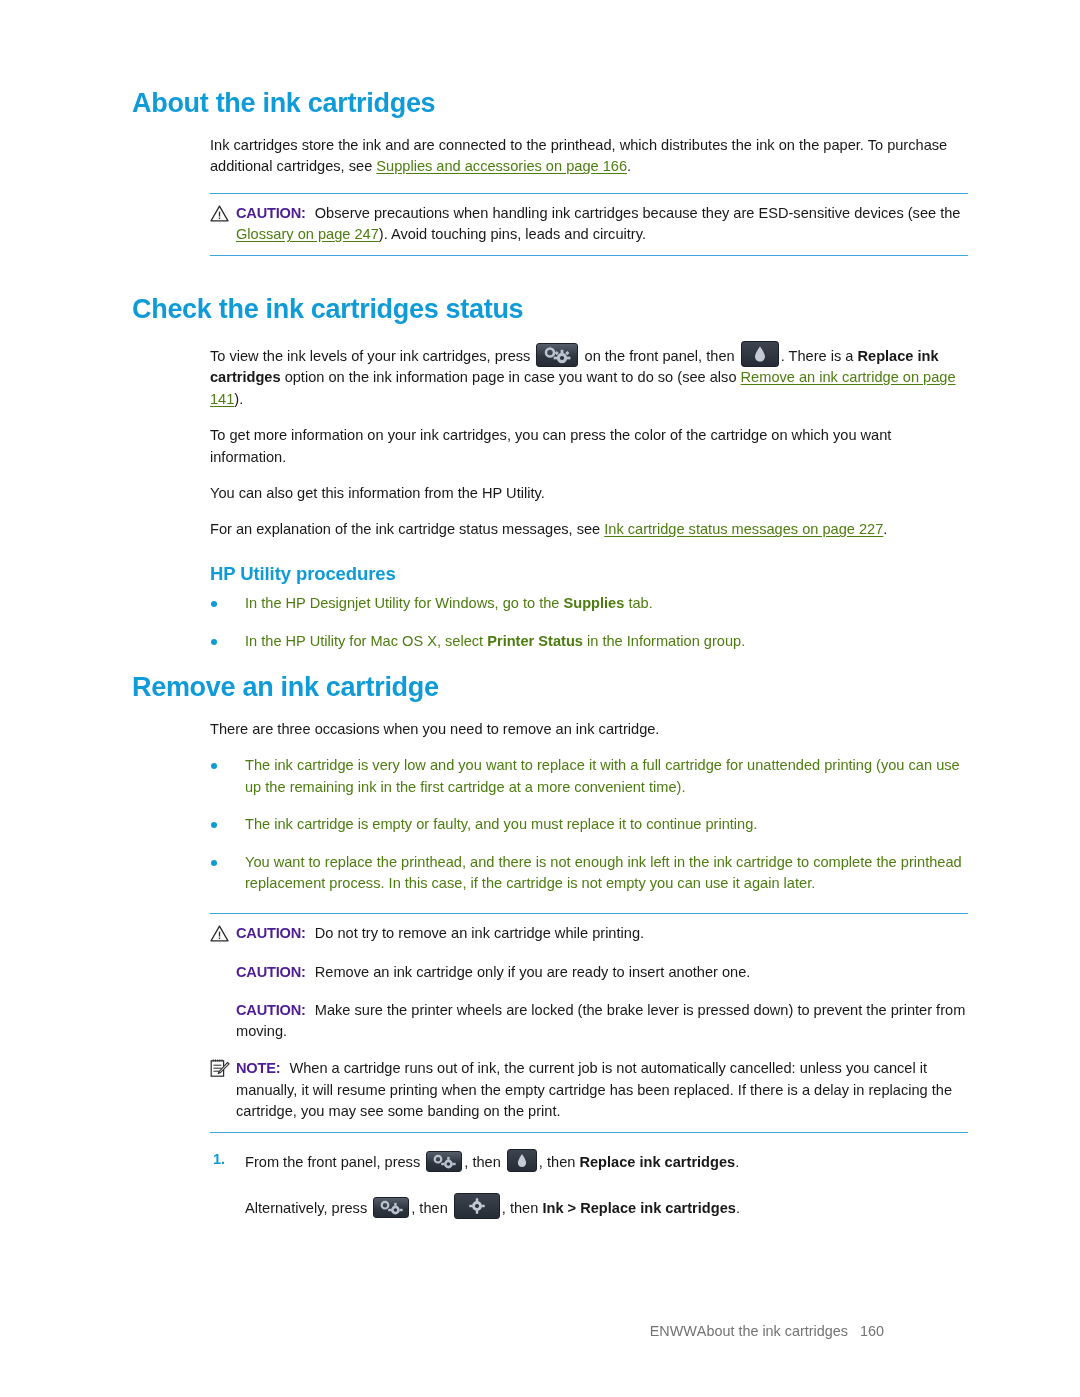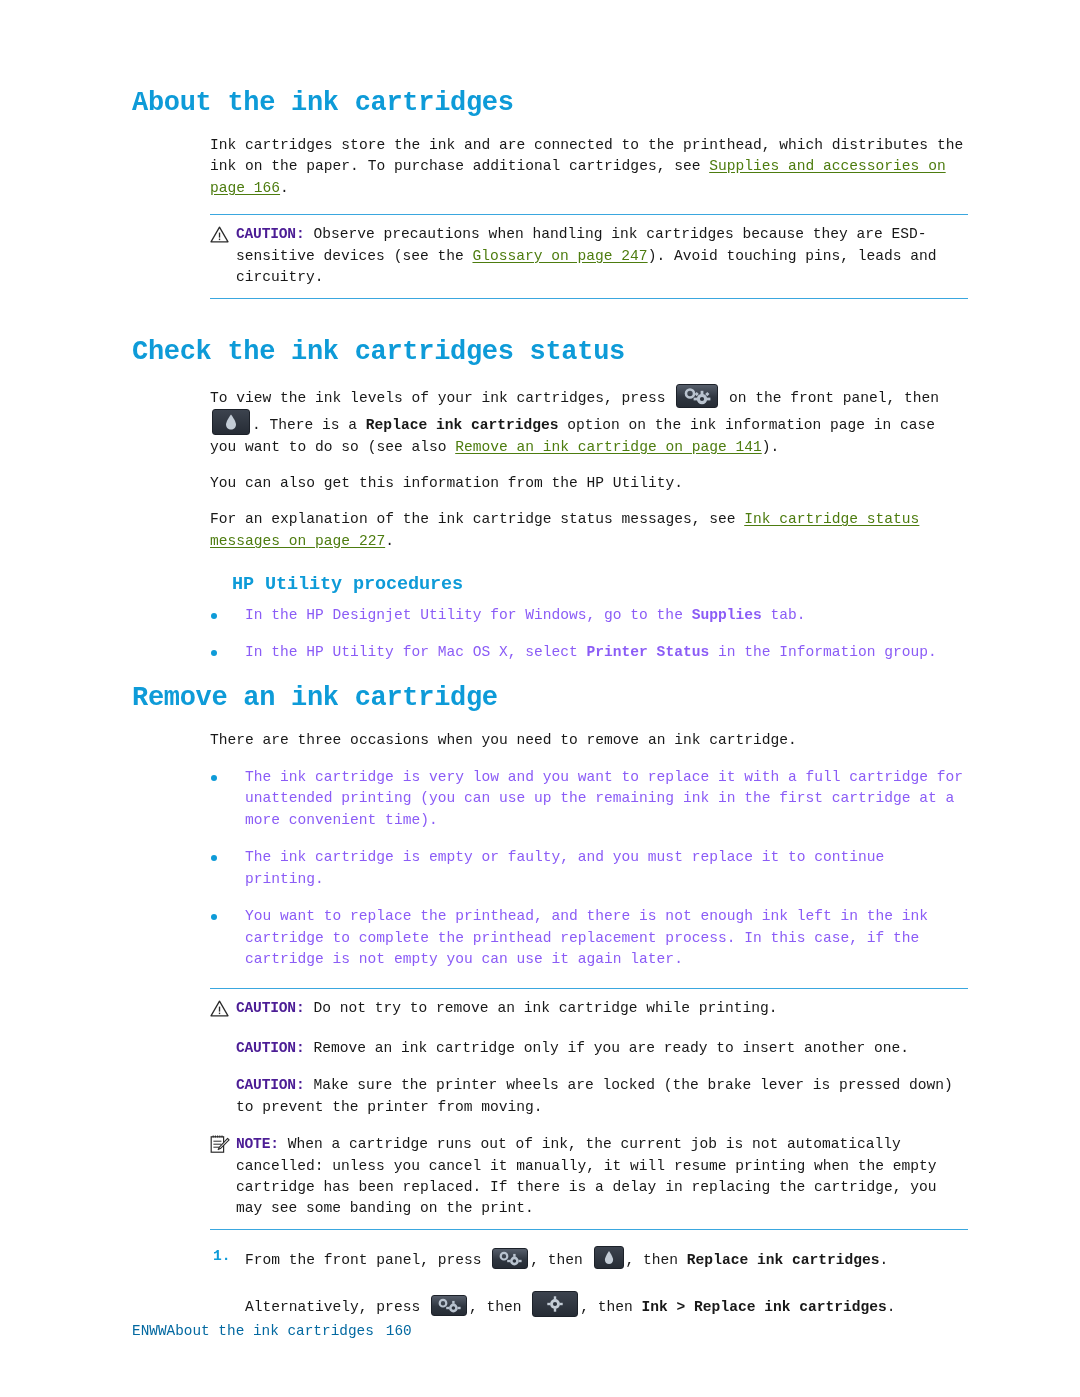--- a/index.html
+++ b/index.html
@@ -11,21 +11,20 @@
     font-family: "Liberation Sans", sans-serif;
     color: #000000;
   }
   .page {
     position: relative;
     width: 996px;
     height: 1397px;
     background: #ffffff;
     overflow: hidden;
     box-sizing: border-box;
-    font-family: Liberation Mono, monospace;
   }
   .content {
     position: absolute;
     left: 132px;
     top: 88px;
     width: 836px;
   }
 
   
   h1.h1 {
@@ -39,21 +38,21 @@
   h2.h2 {
     font-size: 18.5px;
     font-weight: bold;
     color: #0e9bd8;
     margin: 0 0 8px 0;
     letter-spacing: -0.1px;
     line-height: 1.2;
   }
   .h1.second { margin-top: 38px; }
   .h1.third  { margin-top: 20px; }
-  .h2.util   { margin-top: 22px; margin-left: 100px; }
+  .h2.util   { margin-top: 22px; margin-left: 78px; }
 
   
   .body-block {
     margin-left: 78px;
     width: 758px;
   }
   p.para {
     font-size: 14.6px;
     line-height: 1.47;
     margin: 0 0 15px 0;
@@ -73,21 +72,21 @@
     list-style: none;
     margin: 0;
     padding: 0;
   }
   ul.bullets li {
     position: relative;
     padding-left: 35px;
     margin-bottom: 16px;
     font-size: 14.6px;
     line-height: 1.47;
-    color: #8b5cf6;
+    color: #4d7c0f;
   }
   ul.bullets li:last-child { margin-bottom: 0; }
   ul.bullets li .bullet-dot {
     position: absolute;
     left: 1px;
     top: 8px;
     width: 6px;
     height: 6px;
     border-radius: 50%;
     background: #0e9bd8;
@@ -200,24 +199,24 @@
     vertical-align: -5px;
   }
 
   
   .footer {
     position: absolute;
     left: 132px;
     right: 112px;
     bottom: 58px;
     display: flex;
-    justify-content: flex-start;
+    justify-content: flex-end;
     align-items: baseline;
     font-size: 14.4px;
-    color: #0369a1;
+    color: #737373;
   }
   .footer .right { display: flex; gap: 12px; }
 </style>
 </head>
 <body>
 
 <div class="page">
   <div class="content">
 
     <h1 class="h1">About the ink cartridges</h1>
@@ -257,20 +256,21 @@
             <circle cx="25" cy="14" r="2.1" fill="#2a313b"></circle>
           </svg>
         </span>
         <span>on the front panel, then</span>
         <span class="fp drop">
           <svg viewBox="0 0 36 24" width="36" height="24" aria-hidden="true">
             <path d="M18 4.5 C18 4.5 13 11 13 14.6 C13 17.6 15.3 19.6 18 19.6 C20.7 19.6 23 17.6 23 14.6 C23 11 18 4.5 18 4.5 Z" fill="#c3ccd6"></path>
           </svg>
         </span><span>. There is a </span><b>Replace ink cartridges</b><span> option on the ink information page in case you want to do so (see also </span><a class="link" href="#">Remove an ink cartridge on page 141</a><span>).</span></p>
 
+      <p class="para">To get more information on your ink cartridges, you can press the color of the cartridge on which you want information.</p>
       <p class="para">You can also get this information from the HP Utility.</p>
       <p class="para tight"><span>For an explanation of the ink cartridge status messages, see </span><a class="link" href="#">Ink cartridge status messages on page 227</a><span>.</span></p>
     </div>
 
     <h2 class="h2 util">HP Utility procedures</h2>
 
     <div class="body-block">
       <ul class="bullets">
         <li>
           <span class="bullet-dot"></span><span>In the HP Designjet Utility for Windows, go to the </span><b>Supplies</b><span> tab.</span>

